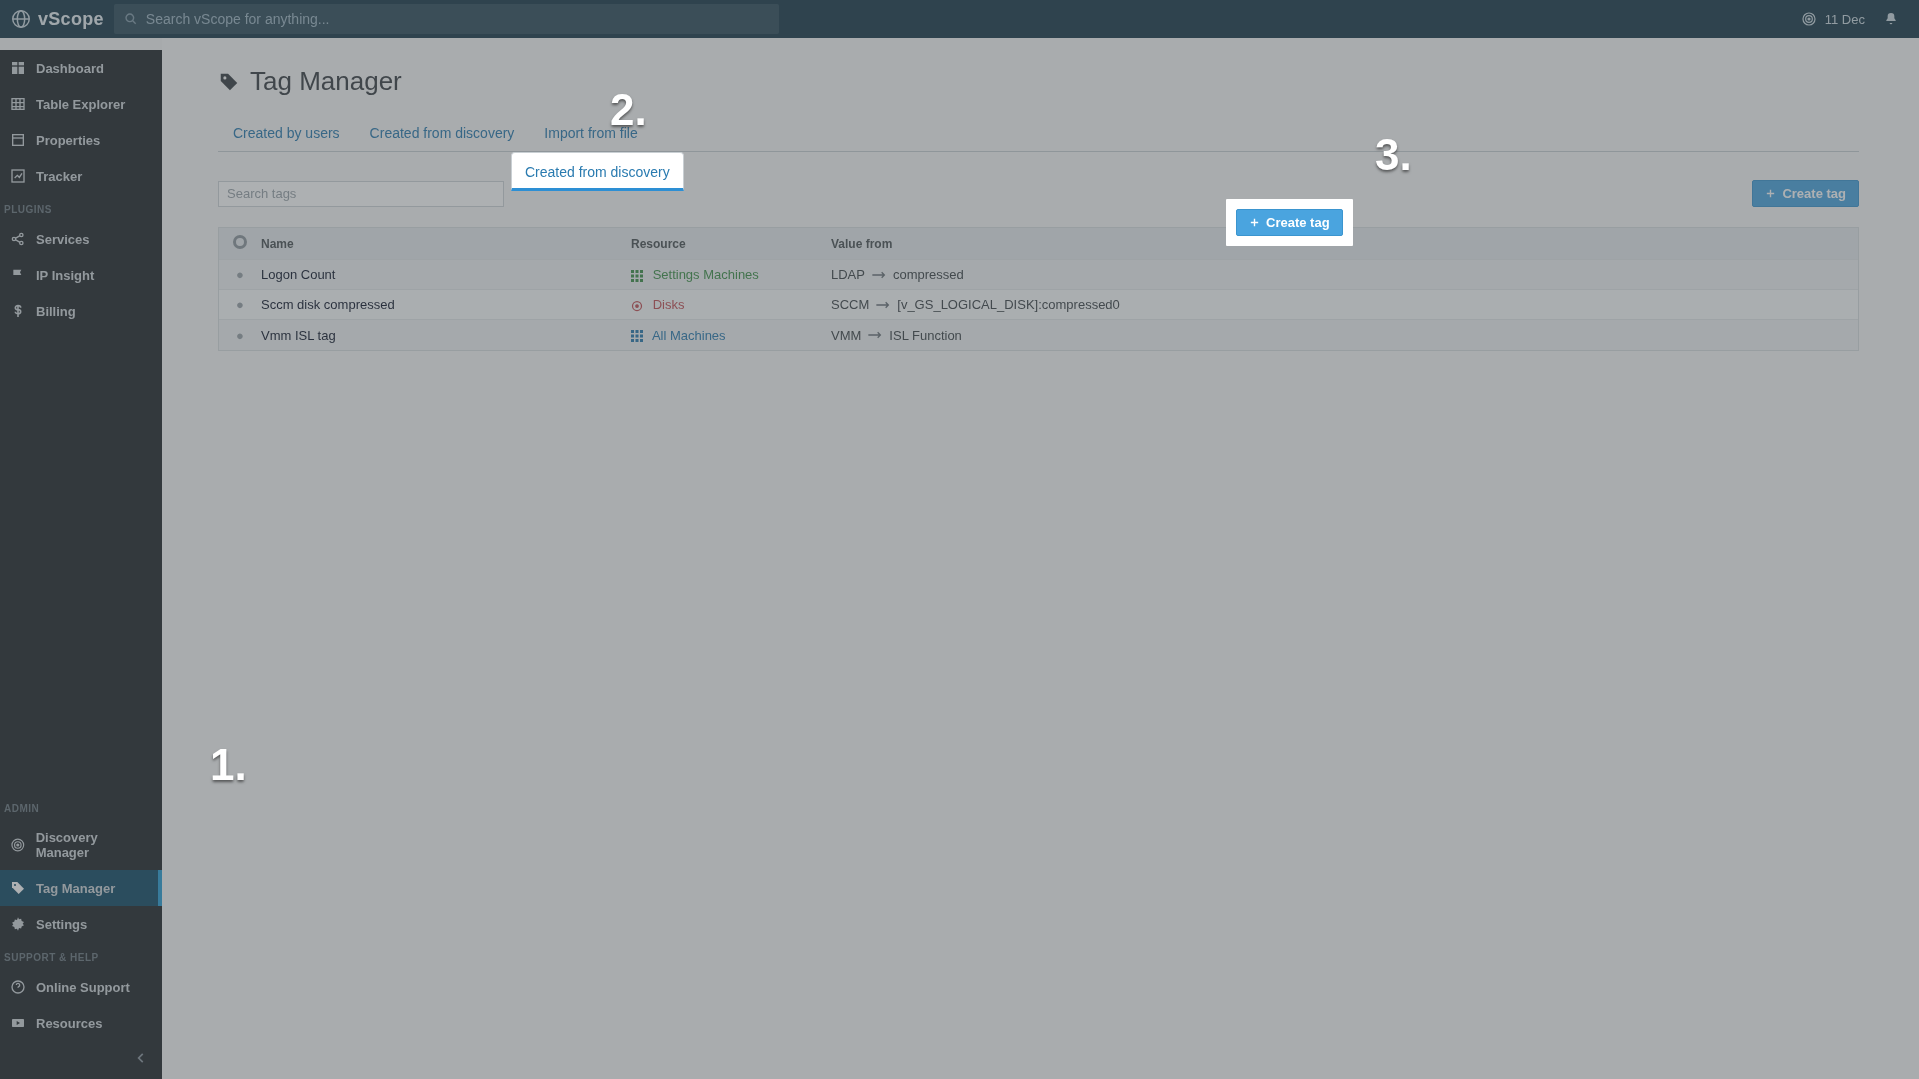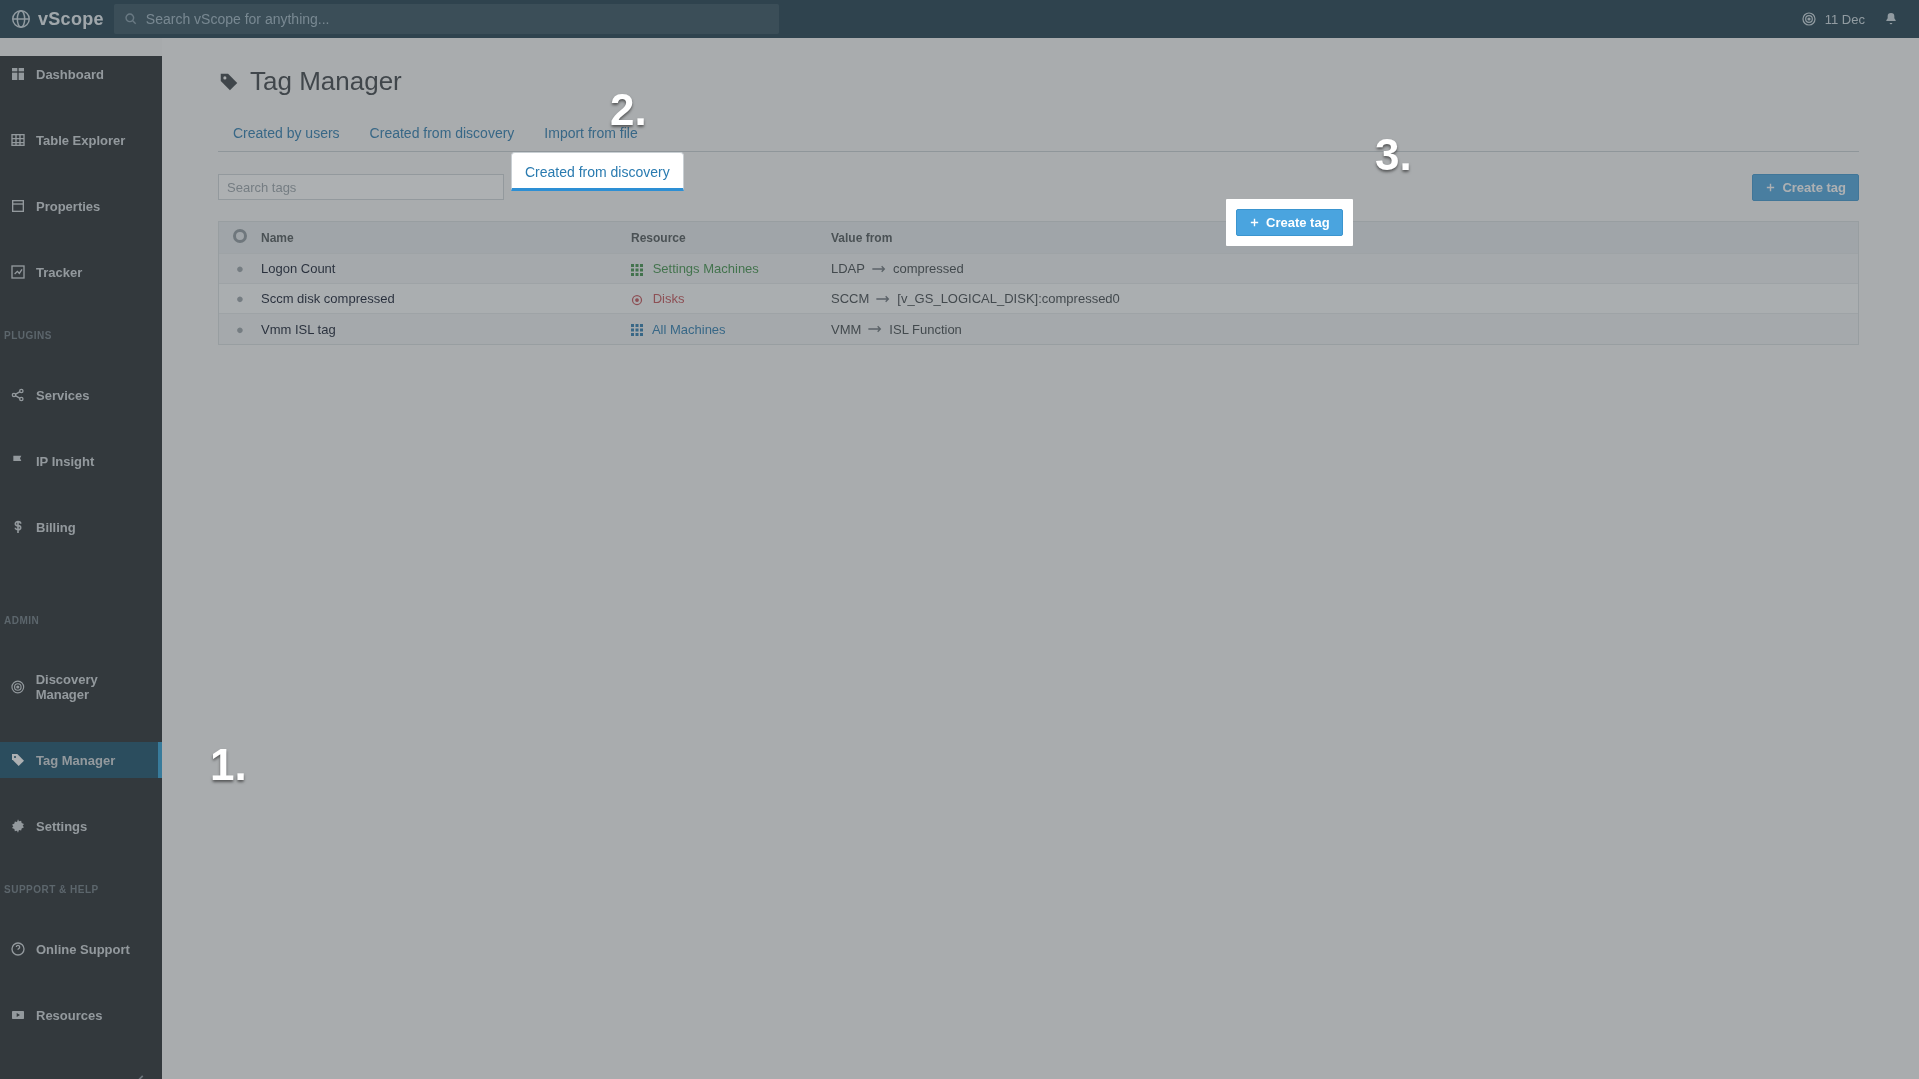--- a/index.html
+++ b/index.html
@@ -34,25 +34,24 @@
 .searchwrap input {
   flex: 1; border: none; background: transparent; outline: none;
   color: #d0dde6; font-size: 14px; margin-left: 8px;
 }
 .searchwrap input::placeholder { color: #9fb6c4; }
 .topright { margin-left: auto; display: flex; align-items: center; gap: 18px; padding-right: 20px; color: #cdd9e0; font-size: 13px; }
 .topright .datewrap { display: flex; align-items: center; gap: 8px; }
 
 
 .sidebar {
-  position: fixed; top: 56px; left: 0; bottom: 0;
+  position: fixed; top: 50px; left: 0; bottom: 0;
   width: 162px; background: #22272b;
   display: flex; flex-direction: column;
   z-index: 9;
-  gap: 30px;
 }
 .side-item {
   display: flex; align-items: center; gap: 10px;
   padding: 10px 10px;
   color: #cfd5d9; font-size: 13px; font-weight: 600;
   cursor: pointer;
 }
 .side-item.active {
   background: #134b67;
   border-right: 4px solid #2a9fd6;
@@ -82,21 +81,21 @@
   color: #2a7bb0; font-size: 14px;
   cursor: pointer;
   border: 1px solid transparent;
   position: relative;
   top: 1px;
   background: transparent;
   border-top-left-radius: 3px; border-top-right-radius: 3px;
 }
 
 
-.toolbar { display: flex; align-items: flex-start; margin-top: 22px; }
+.toolbar { display: flex; align-items: center; margin-top: 28px; }
 .search-tags {
   width: 286px; height: 26px;
   border: 1px solid #cfd5d9;
   padding: 0 8px; font-size: 13px;
   outline: none; color: #444; background: #fff;
 }
 .search-tags::placeholder { color: #9aa3a9; }
 .create-btn {
   margin-left: auto;
   background: #4aa4df; color: #fff; border: 1px solid #3b95cf;

